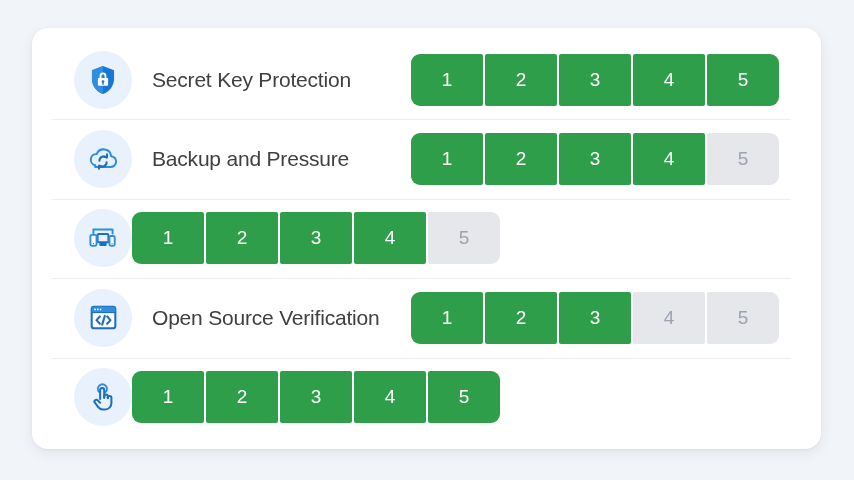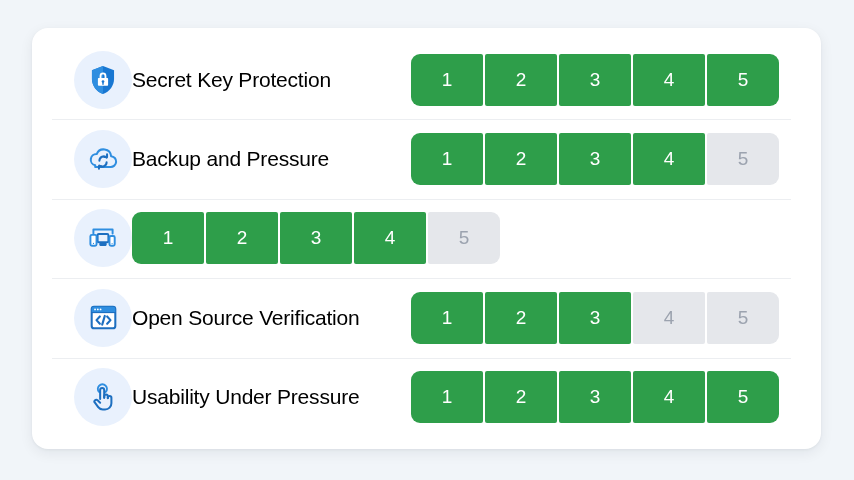--- a/index.html
+++ b/index.html
@@ -68,22 +68,23 @@
     background: #e9f1fd;
     display: flex;
     align-items: center;
     justify-content: center;
     margin-left: 22px;
   }
   .icon-wrap svg { display: block; }
 
   
   .label {
+    margin-left: 20px;
     font-size: 21px;
-    color: #000000;
+    color: #404040;
     letter-spacing: -0.2px;
     white-space: nowrap;
     flex: 1 1 auto;
   }
 
   
   .rating {
     display: flex;
     gap: 2px;
     margin-right: 22px;
@@ -200,21 +201,20 @@
       </div>
       <div class="row">
         <div class="icon-wrap">
   <svg width="36" height="36" viewBox="0 0 24 24" fill="none" aria-hidden="true">
     <path d="M9.4 8.6a3 3 0 1 1 4.4 0" stroke="#2f8ee0" stroke-width="1.35" stroke-linecap="round"></path>
     <path d="M10.1 13.4V7.4a1.35 1.35 0 0 1 2.7 0v5.1" stroke="#1d6fc0" stroke-width="1.35" stroke-linecap="round" stroke-linejoin="round"></path>
     <path d="M12.8 12.5v-.9a1.2 1.2 0 0 1 2.4 0v1.1" stroke="#1d6fc0" stroke-width="1.35" stroke-linecap="round"></path>
     <path d="M15.2 12.9v-.4a1.2 1.2 0 0 1 2.4 0v3.6c0 2.4-1.8 4.2-4.2 4.2h-1.6c-1.3 0-2.3-.5-3-1.5l-2.2-3a1.2 1.2 0 0 1 1.8-1.6l1.7 1.6" stroke="#1d6fc0" stroke-width="1.35" stroke-linecap="round" stroke-linejoin="round"></path>
   </svg>
 </div>
-        <div class="label">Usability Under Pressure</div>
         <div class="rating">
           <div class="box on">1</div>
           <div class="box on">2</div>
           <div class="box on">3</div>
           <div class="box on">4</div>
           <div class="box on">5</div>
         </div>
       </div>
     </div>
 </div>

